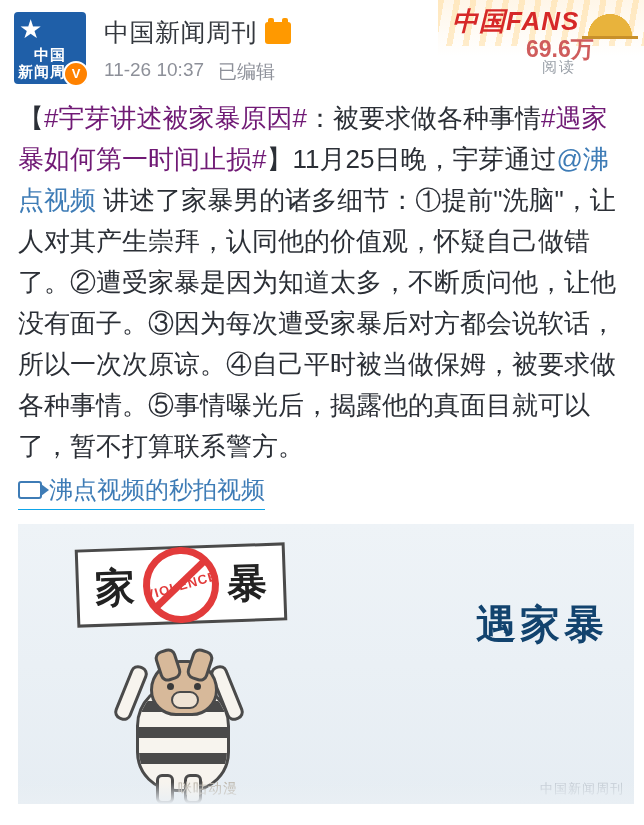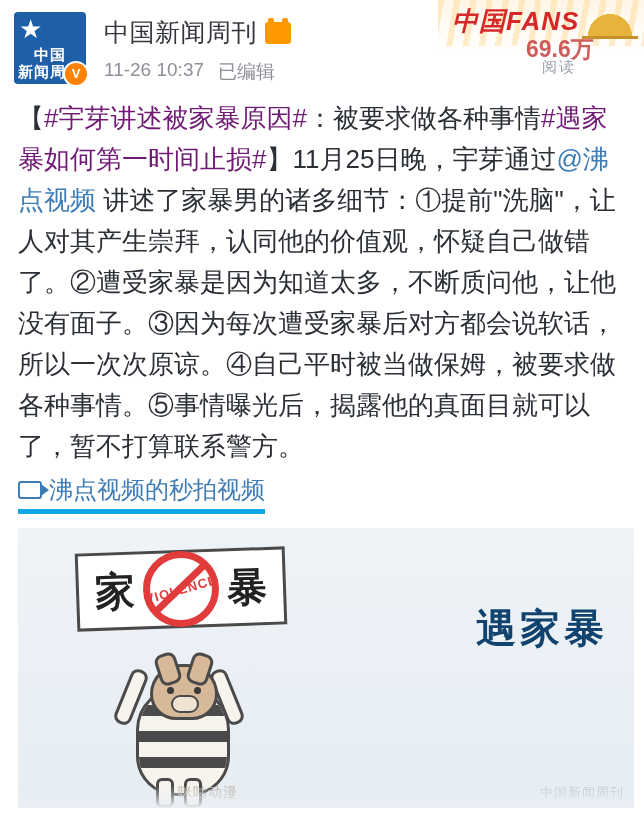--- a/index.html
+++ b/index.html
@@ -221,21 +221,21 @@
     color: #2b2f36;
   }
   .video-link {
     margin: 6px 0 0 18px;
     display: inline-flex;
     align-items: center;
     gap: 7px;
     color: #3e7cb6;
     font-size: 24px;
     line-height: 34px;
-    border-bottom: 5px solid #0ea5e9;
+    border-bottom: 1px solid #0ea5e9;
     padding-bottom: 2px;
   }
   .video-icon {
     display: inline-block;
     width: 24px;
     height: 18px;
     border: 2px solid #3e7cb6;
     border-radius: 3px;
     position: relative;
     box-sizing: border-box;

